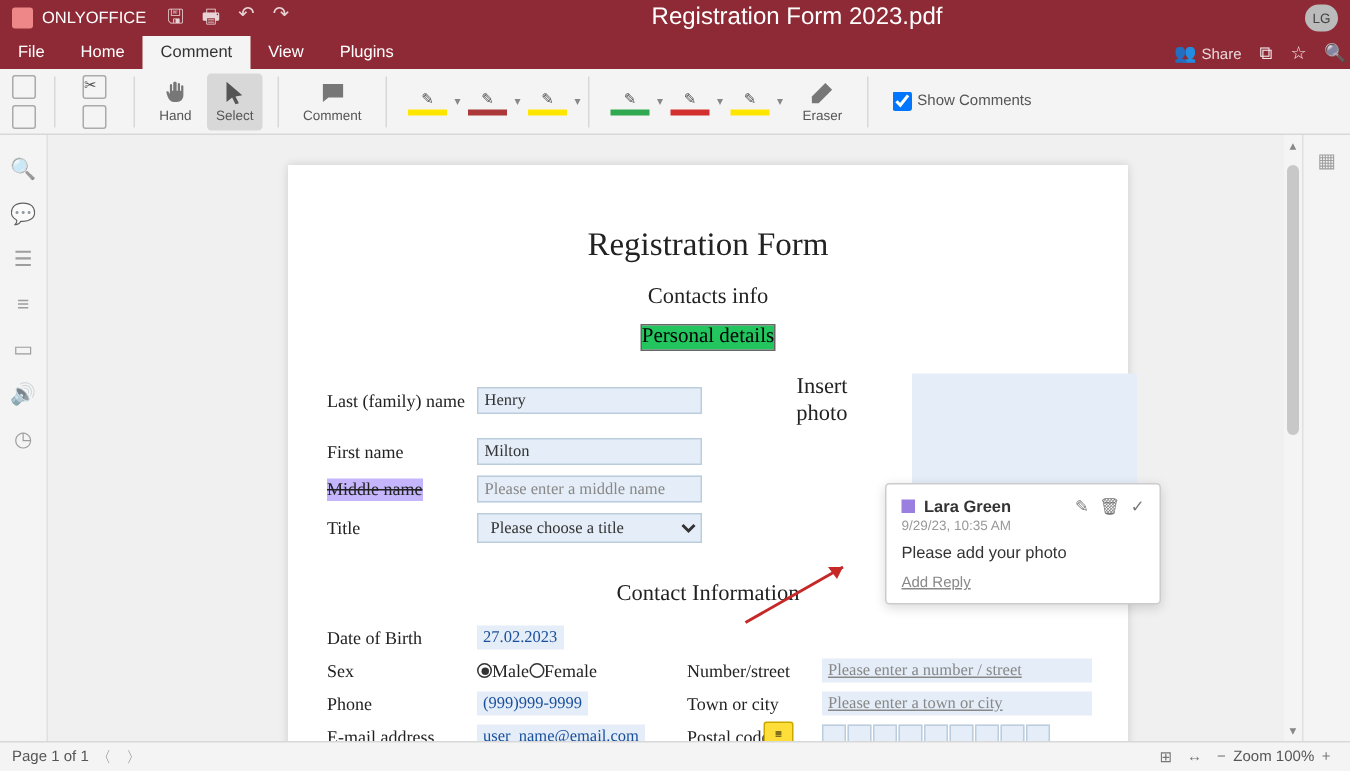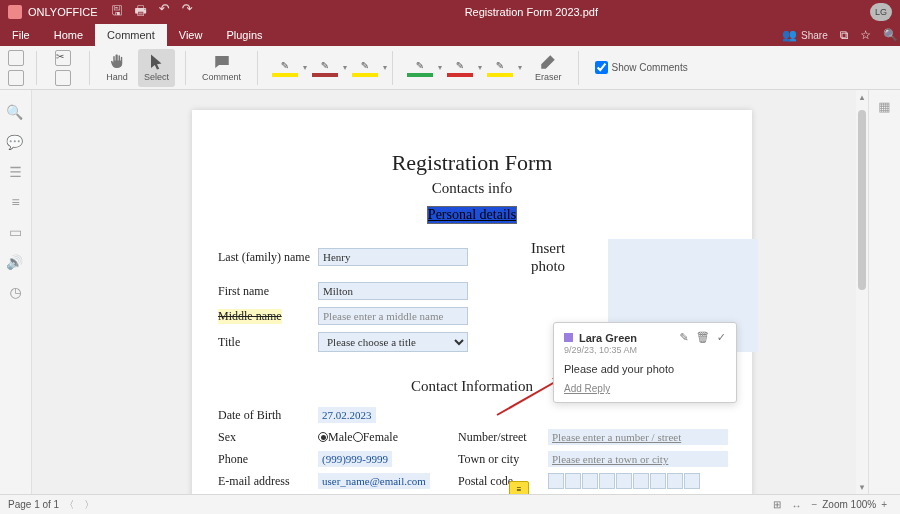--- a/index.html
+++ b/index.html
@@ -3,21 +3,21 @@
 <meta charset="utf-8">
 <style>
 * { box-sizing: border-box; margin: 0; padding: 0; }
 body { font-family: Arial, sans-serif; font-size: 11px; background: #f0f0f0; width: 900px; height: 514px; overflow: hidden; position: relative; }
 
 .titlebar { background: #8e2a35; height: 24px; display: flex; align-items: center; color: #fff; padding: 0 8px; }
 .titlebar .logo { display: flex; align-items: center; gap: 6px; font-size: 11px; }
 .titlebar .logo-icon { width: 14px; height: 14px; background: #e88; border-radius: 2px; }
 .titlebar .tb-icons { display: flex; gap: 12px; margin-left: 14px; }
 .titlebar .tb-icons span { opacity: .8; cursor: pointer; font-size: 13px; }
-.titlebar .doc-title { flex: 1; text-align: center; font-size: 11px; }
+.titlebar .doc-title { flex: 1; text-align: center; font-size: 16px; }
 .titlebar .tb-right { width: 22px; height: 18px; border-radius: 9px; background: #bbb; color: #444; display: flex; align-items: center; justify-content: center; font-size: 9px; }
 
 .menubar { background: #8e2a35; height: 22px; display: flex; align-items: stretch; color: #fff; font-size: 11px; }
 .menubar .mi { padding: 0 12px; display: flex; align-items: center; cursor: pointer; }
 .menubar .mi.active { background: #f4f4f4; color: #333; }
 .menubar .spacer { flex: 1; }
 .menubar .right-icons { display: flex; align-items: center; gap: 12px; padding-right: 2px; }
 .menubar .right-icons span { opacity: .9; cursor: pointer; font-size: 12px; }
 
 .toolbar { background: #f4f4f4; height: 44px; display: flex; align-items: center; border-bottom: 1px solid #d8d8d8; font-size: 10px; color: #555; }
@@ -39,36 +39,36 @@
 .right-sidebar { width: 32px; background: #f4f4f4; border-left: 1px solid #e0e0e0; display: flex; flex-direction: column; align-items: center; padding-top: 8px; gap: 12px; }
 .right-sidebar span { width: 16px; height: 16px; opacity: .6; cursor: pointer; font-size: 13px; color: #666; display: flex; align-items: center; justify-content: center; }
 
 .canvas { flex: 1; background: #f0f0f0; overflow: hidden; position: relative; }
 .scrollbar-v { position: absolute; right: 0; top: 0; bottom: 0; width: 12px; background: #f4f4f4; }
 .scrollbar-v .thumb { position: absolute; left: 2px; width: 8px; background: #c8c8c8; border-radius: 4px; top: 20px; height: 180px; }
 .scrollbar-v .arr { position: absolute; left: 2px; width: 8px; height: 10px; font-size: 9px; text-align: center; color: #888; }
 
 .page { position: absolute; left: 160px; top: 20px; width: 560px; height: 480px; background: #fff; box-shadow: 0 0 6px rgba(0,0,0,.15); padding: 40px 26px 0; }
 .page h1 { text-align: center; font-size: 22px; font-weight: normal; font-family: 'Times New Roman', serif; color: #222; }
-.page h2 { text-align: center; font-size: 15px; font-weight: normal; font-family: 'Times New Roman', serif; margin-top: 4px; color: #222; }
+.page h2 { text-align: center; font-size: 15px; font-weight: normal; font-family: 'Times New Roman', serif; margin-top: 14px; color: #222; }
 .page .sub { display: inline-block; font-family: 'Times New Roman', serif; font-size: 14px; margin-top: 10px; }
-.page .sub.hl { background: #1d4ed8; outline: 1px solid #666; text-decoration: underline; }
+.page .sub.hl { background: #22c55e; outline: 1px solid #666; }
 .page .centerwrap { text-align: center; }
 
 .form-grid { margin-top: 16px; display: grid; grid-template-columns: 100px 150px 20px 120px 150px; row-gap: 7px; font-family: 'Times New Roman', serif; font-size: 12px; color: #222; align-items: center; }
 .form-grid .lab { white-space: nowrap; }
-.form-grid .lab.struck { background: #fef9c3; text-decoration: line-through; display: inline-block; width: fit-content; }
+.form-grid .lab.struck { background: #c4b5fd; text-decoration: line-through; display: inline-block; width: fit-content; }
 .form-grid input.f, .form-grid select.f { width: 100%; font-size: 11px; padding: 2px 4px; border: 1px solid #bcd; background: #e5eef8; color: #333; font-family: inherit; }
 .form-grid input.f::placeholder, .placeholder-val { color: #888; font-style: normal; }
 .form-grid .insert { font-size: 15px; text-align: center; line-height: 1.2; }
 .photo-box { grid-column: 5; grid-row: 1 / 5; background: #e5eef8; height: 100%; }
 
 .arrow { position: absolute; left: 460px; top: 280px; width: 80px; height: 50px; pointer-events: none; }
 
-.comment-pop { position: absolute; left: 521px; top: 232px; width: 184px; background: #fff; border: 1px solid #ccc; border-radius: 3px; box-shadow: 0 2px 8px rgba(0,0,0,.15); padding: 8px 10px; font-size: 11px; z-index: 10; }
+.comment-pop { position: absolute; left: 558px; top: 232px; width: 184px; background: #fff; border: 1px solid #ccc; border-radius: 3px; box-shadow: 0 2px 8px rgba(0,0,0,.15); padding: 8px 10px; font-size: 11px; z-index: 10; }
 .comment-pop .chead { display: flex; align-items: center; }
 .comment-pop .csq { width: 9px; height: 9px; background: #9b7fe0; margin-right: 6px; }
 .comment-pop .cname { font-weight: bold; color: #333; flex: 1; }
 .comment-pop .cicons { display: flex; gap: 7px; color: #777; }
 .comment-pop .cicons span { cursor: pointer; font-size: 11px; }
 .comment-pop .cdate { color: #999; font-size: 9px; margin-top: 1px; }
 .comment-pop .ctext { margin-top: 8px; color: #333; }
 .comment-pop .creply { margin-top: 8px; color: #888; cursor: pointer; text-decoration: underline; font-size: 10px; }
 
 .comment-badge { position: absolute; left: 477px; top: 391px; width: 20px; height: 16px; background: #ffde3a; border: 1px solid #c9a800; border-radius: 2px; display: flex; align-items: center; justify-content: center; font-size: 8px; }

